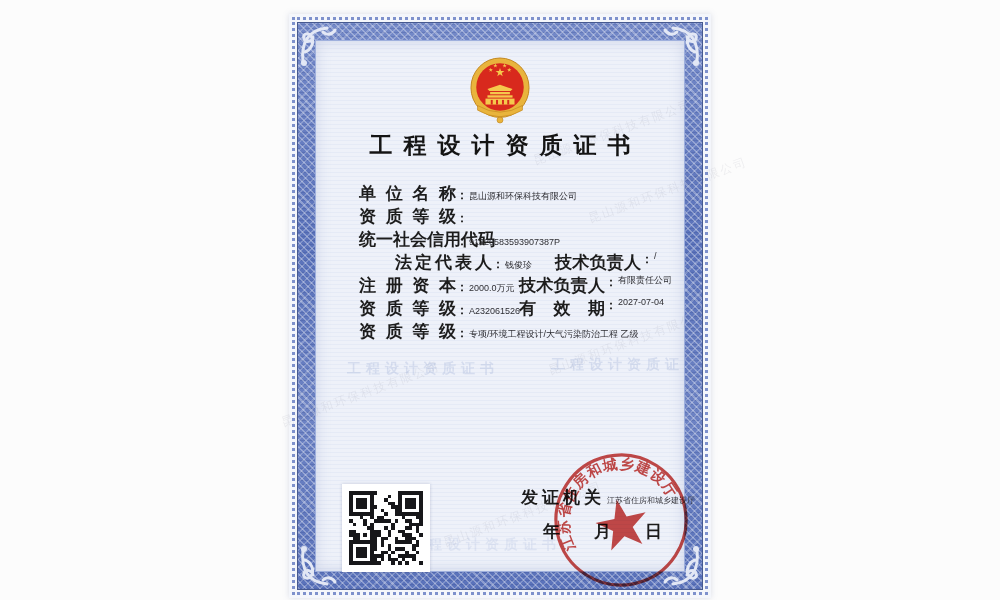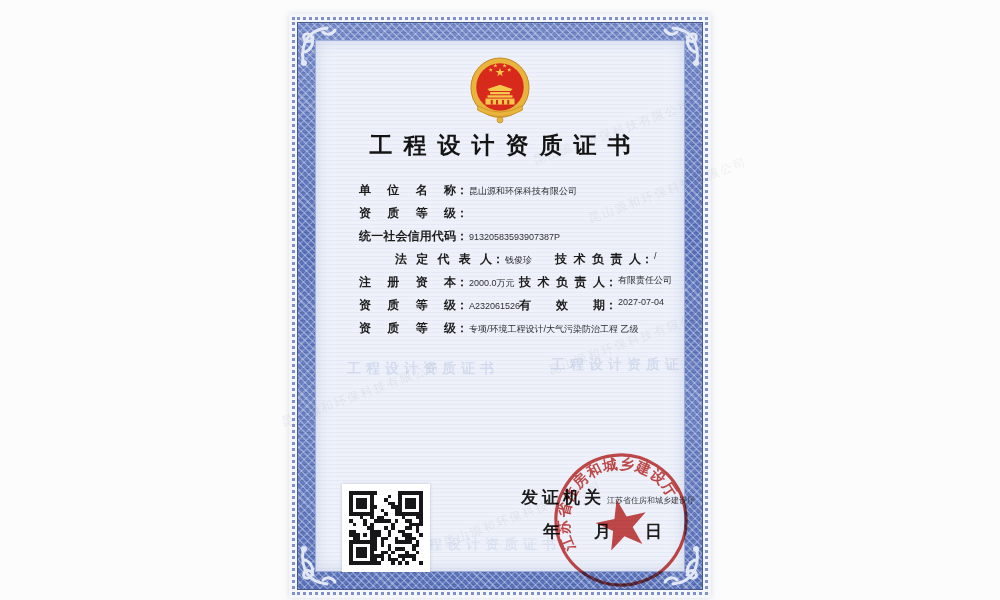--- a/index.html
+++ b/index.html
@@ -49,21 +49,21 @@
   .emblem svg { width:100%; height:100%; display:block; }
 
   
   .title { position:absolute; top:116px; left:0; width:100%; text-align:center;
     font-family:"Liberation Serif", serif; font-weight:bold; font-size:23px;
     color:#141414; letter-spacing:11px; text-indent:11px; }
 
   
   .fields { position:absolute; left:70px; top:168px; width:312px; font-size:12px; color:#1b1b1b; }
   .frow { display:flex; align-items:baseline; height:16px; margin-bottom:7px; white-space:nowrap; }
-  .lbl { display:inline-block; width:97px; font-weight:bold; font-size:12px;
+  .lbl { display:inline-block; width:97px; font-weight:bold; font-size:17px;
     text-align:justify; text-align-last:justify; color:#1c1c1c;
     font-family:"Liberation Serif", serif; }
   .lbl.narrow { width:86px; }
   .colon { font-weight:bold; font-size:12px; margin:0 1px 0 0; }
   .val { font-size:9px; color:#2e2e33; }
   .col-r { position:absolute; left:160px; display:flex; align-items:flex-start; white-space:nowrap; }
 
   
   .qr { position:absolute; left:53px; top:470px; width:88px; height:88px; background:#fff;
     padding:7px; box-shadow:0 0 3px rgba(90,100,140,.3); }

